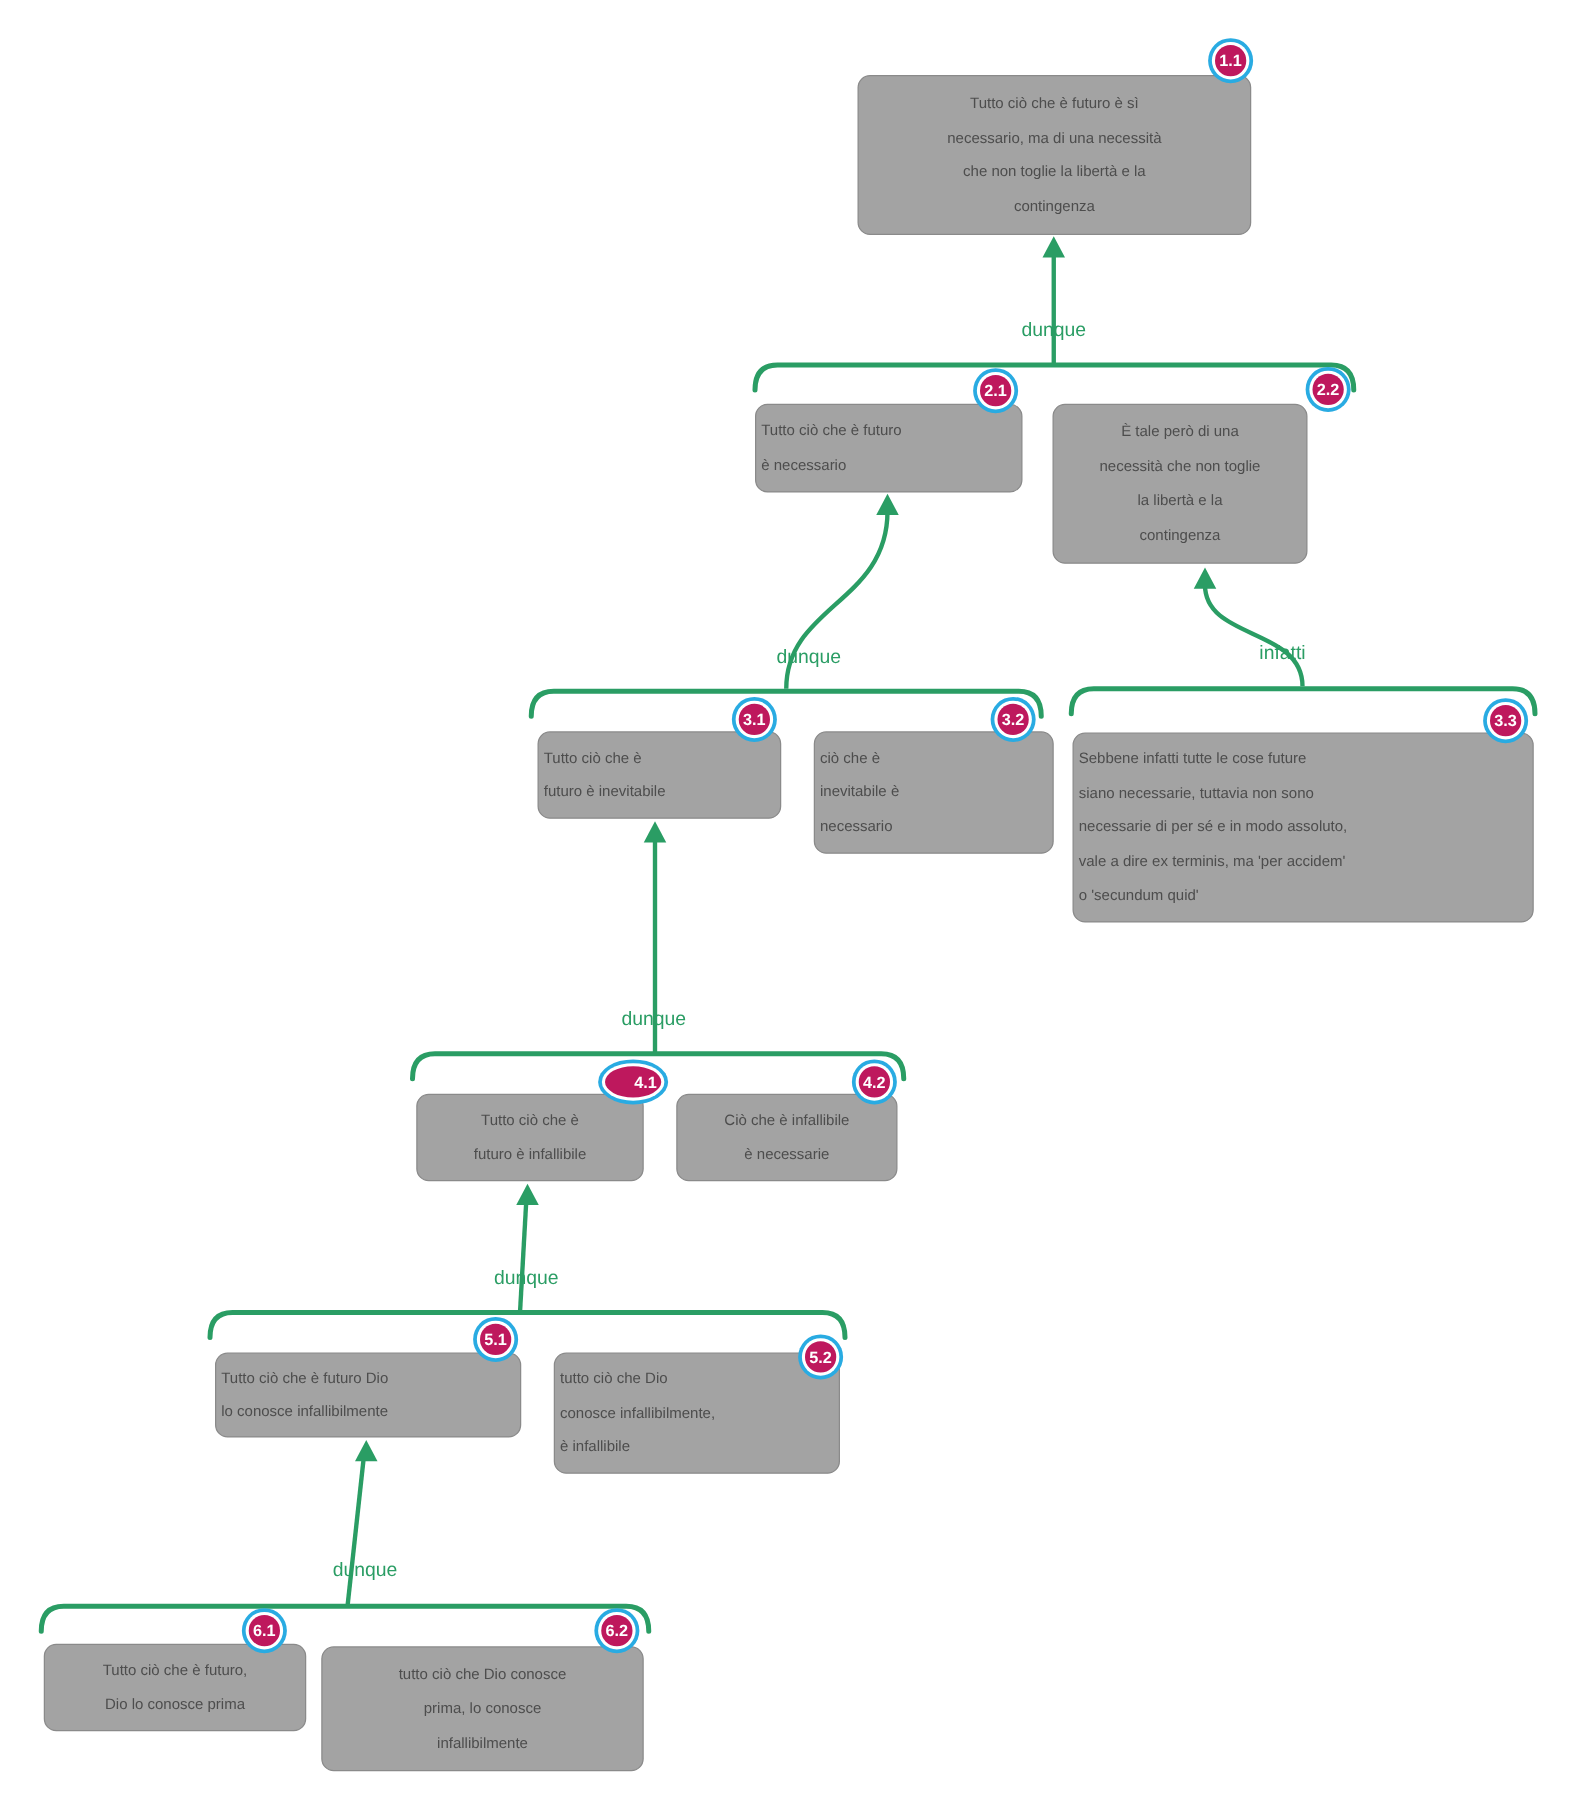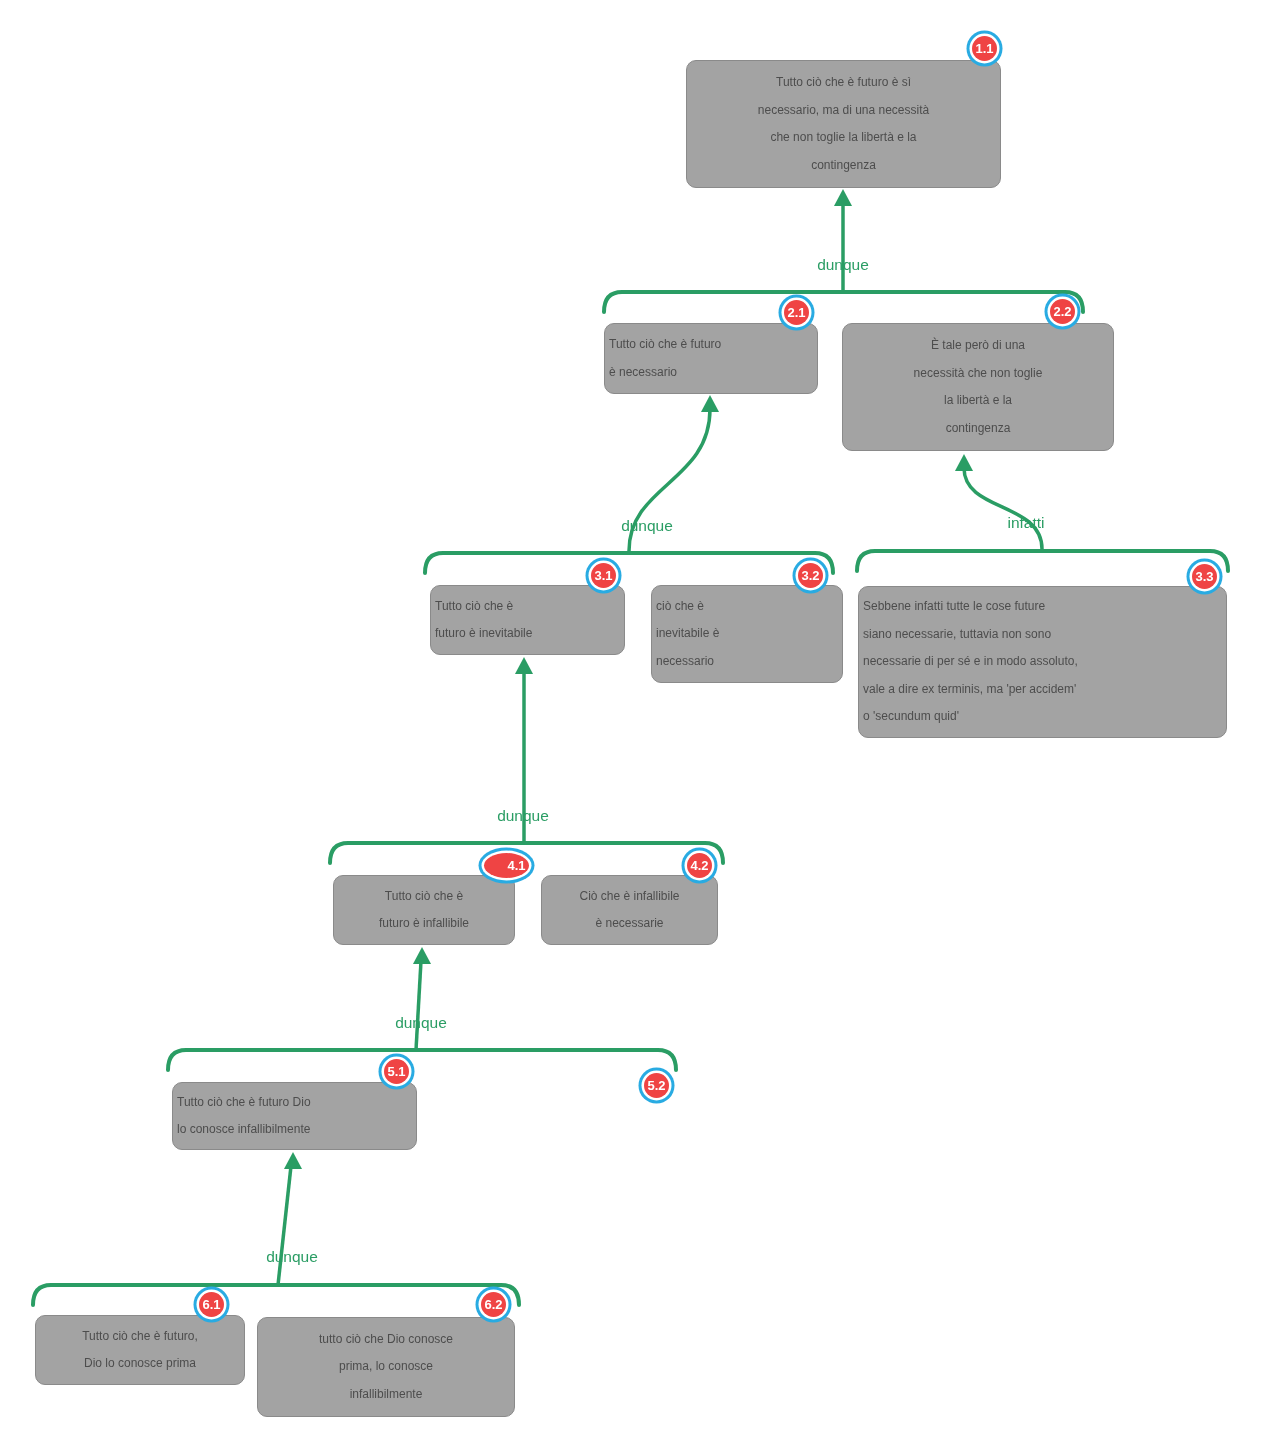--- a/index.html
+++ b/index.html
@@ -30,21 +30,21 @@
     white-space:pre;
     overflow:hidden;
     z-index:2;
   }
   .node.center{justify-content:center;text-align:center;}
   .node.left{justify-content:flex-start;text-align:left;}
   .badge{
     position:absolute;
     width:25px;height:25px;
     border-radius:50%;
-    background:#ef4444;
+    background:#be185d;
     color:#ffffff;
     font-size:13px;
     font-weight:bold;
     display:flex;align-items:center;justify-content:center;
     box-shadow:0 0 0 2.5px #ffffff,0 0 0 5.5px #29abe2;
     z-index:3;
   }
   .rel-label{
     position:absolute;
     transform:translate(-50%,-50%);
@@ -93,40 +93,43 @@
   <div class="rel-label" style="left:523px;top:816px;">dunque</div>
   <div class="rel-label" style="left:421px;top:1023px;">dunque</div>
   <div class="rel-label" style="left:292px;top:1257px;">dunque</div>
 
   <div class="node center" style="left:686px;top:60px;width:315px;height:128px;"><span>Tutto ciò che è futuro è sì
 necessario, ma di una necessità
 che non toglie la libertà e la
 contingenza</span></div>
   <div class="node left" style="left:604px;top:323px;width:214px;height:71px;"><span>Tutto ciò che è futuro
 è necessario</span></div>
-  <div class="node center" style="left:842px;top:323px;width:272px;height:128px;justify-content:center;"><span>È tale però di una
+  <div class="node center" style="left:842px;top:323px;width:204px;height:128px;justify-content:center;"><span>È tale però di una
 necessità che non toglie
 la libertà e la
 contingenza</span></div>
   <div class="node left" style="left:430px;top:585px;width:195px;height:70px;"><span>Tutto ciò che è
 futuro è inevitabile</span></div>
   <div class="node left" style="left:651px;top:585px;width:192px;height:98px;"><span>ciò che è
 inevitabile è
 necessario</span></div>
   <div class="node left" style="left:858px;top:586px;width:369px;height:152px;"><span>Sebbene infatti tutte le cose future
 siano necessarie, tuttavia non sono
 necessarie di per sé e in modo assoluto,
 vale a dire ex terminis, ma 'per accidem'
 o 'secundum quid'</span></div>
   <div class="node center" style="left:333px;top:875px;width:182px;height:70px;"><span>Tutto ciò che è
 futuro è infallibile</span></div>
   <div class="node center" style="left:541px;top:875px;width:177px;height:70px;"><span>Ciò che è infallibile
 è necessarie</span></div>
   <div class="node left" style="left:172px;top:1082px;width:245px;height:68px;"><span>Tutto ciò che è futuro Dio
 lo conosce infallibilmente</span></div>
+  <div class="node left" style="left:443px;top:1082px;width:229px;height:97px;"><span>tutto ciò che Dio
+conosce infallibilmente,
+è infallibile</span></div>
   <div class="node center" style="left:35px;top:1315px;width:210px;height:70px;"><span>Tutto ciò che è futuro,
 Dio lo conosce prima</span></div>
   <div class="node center" style="left:257px;top:1317px;width:258px;height:100px;"><span>tutto ciò che Dio conosce
 prima, lo conosce
 infallibilmente</span></div>
 
   <div class="badge" style="left:972px;top:36px;">1.1</div>
   <div class="badge" style="left:784px;top:300px;">2.1</div>
   <div class="badge" style="left:1050px;top:299px;">2.2</div>
   <div class="badge" style="left:591px;top:563px;">3.1</div>

